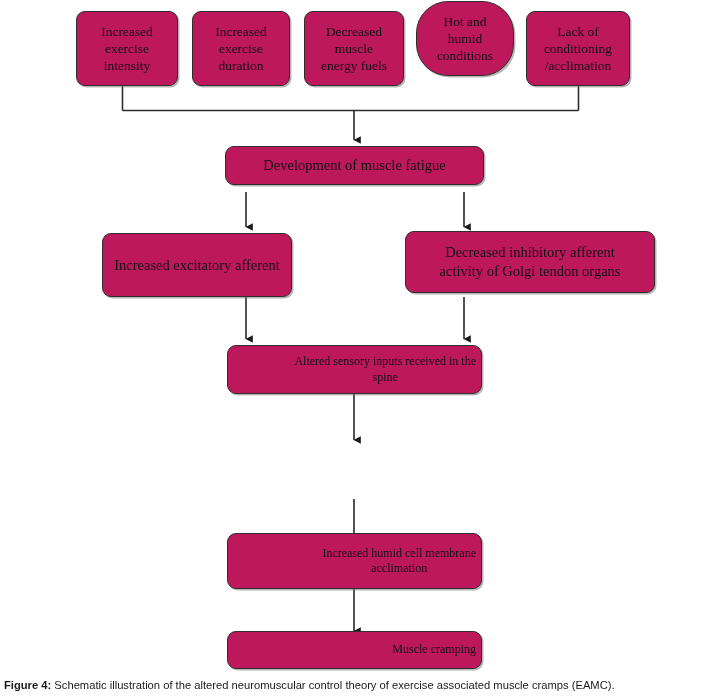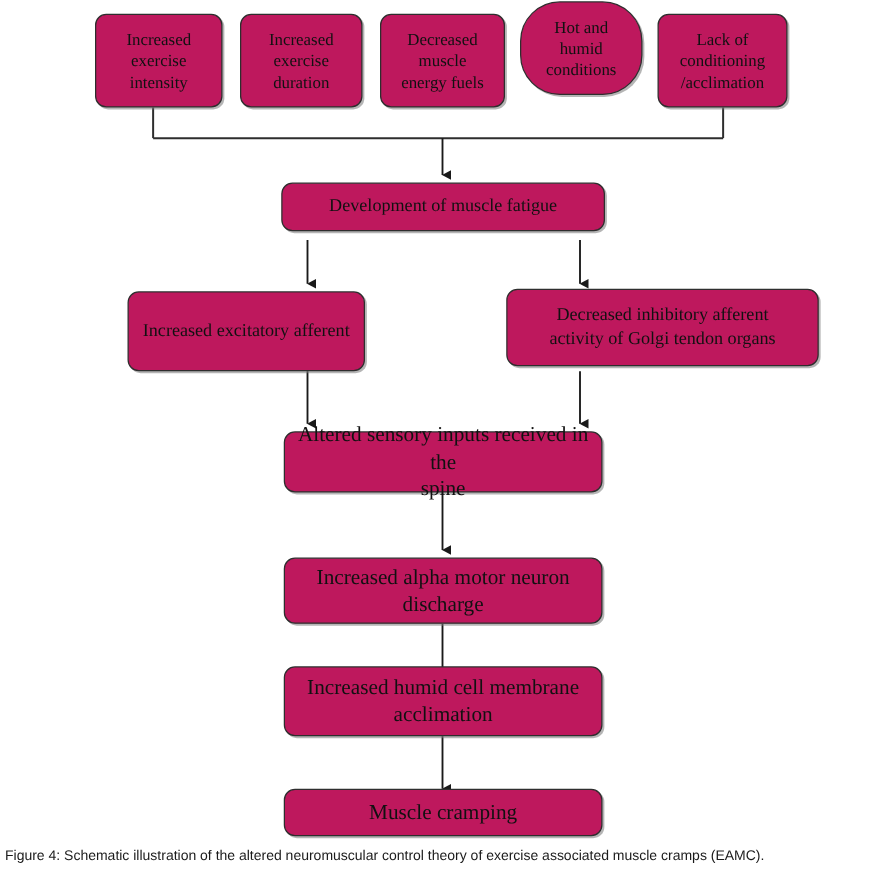--- a/index.html
+++ b/index.html
@@ -39,34 +39,34 @@
     justify-content: center;
     text-align: center;
     color: #111111;
     font-family: "Liberation Serif", serif;
     line-height: 1.28;
     padding: 2px 5px;
   }
   .node.top-row   { font-size: 13.5px; }
   .node.mid       { font-size: 14.5px; }
   .node.branch    { font-size: 14.5px; }
-  .node.chain     { font-size: 17px; }
+  .node.chain     { font-size: 12px; justify-content: flex-end; }
 
   .caption {
     position: absolute;
     left: 4px;
     top: 678px;
     width: 694px;
     font-family: "Liberation Sans", sans-serif;
     font-size: 11.2px;
     color: #1a1a1a;
     line-height: 1.35;
     white-space: nowrap;
   }
-  .caption b { font-weight: normal; }
+  .caption b { font-weight: bold; }
 </style>
 </head>
 <body>
 
 <div id="canvas">
 
   <svg class="wires" viewBox="0 0 702 698" xmlns="http://www.w3.org/2000/svg">
     <defs>
       <marker id="ah" markerWidth="9" markerHeight="9" refX="4.2" refY="7.4" orient="auto" markerUnits="userSpaceOnUse">
         <path d="M 0.4 0.6 L 8.0 0.6 L 4.2 7.8 Z" fill="#1a1a1a"></path>
@@ -166,26 +166,20 @@
     </div>
   </div>
 
   <div class="node chain" style="left:227px; top:345px; width:255px; height:49px;">
     <div>
       <span>Altered sensory inputs received in the</span><br>
       <span>spine</span>
     </div>
   </div>
 
-  <div class="node chain" style="left:227px; top:446px; width:255px; height:53px;">
-    <div>
-      <span>Increased alpha motor neuron</span><br>
-      <span>discharge</span>
-    </div>
-  </div>
 
   <div class="node chain" style="left:227px; top:533px; width:255px; height:56px;">
     <div>
       <span>Increased humid cell membrane</span><br>
       <span>acclimation</span>
     </div>
   </div>
 
   <div class="node chain" style="left:227px; top:631px; width:255px; height:38px;">
     <div>

